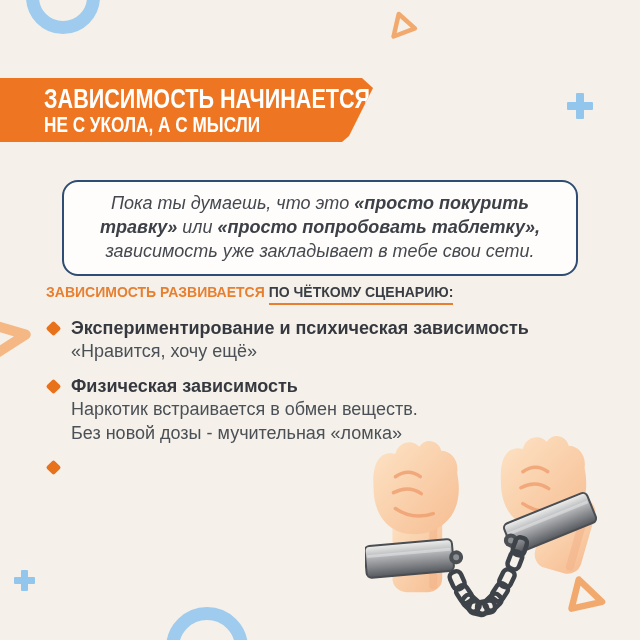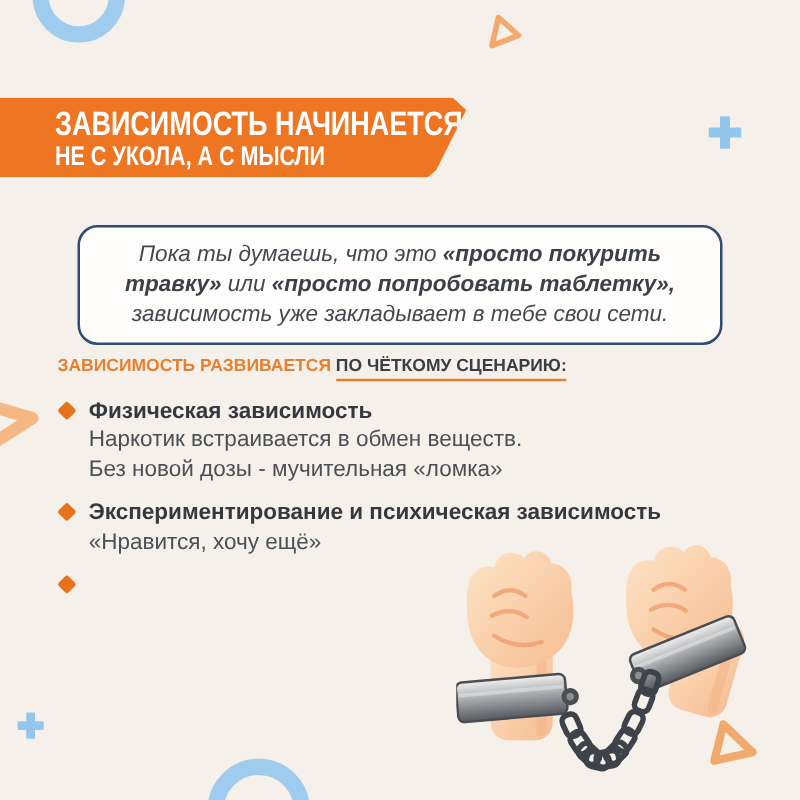--- a/index.html
+++ b/index.html
@@ -96,31 +96,31 @@
 
   <div class="heading">
     <span class="hl">ЗАВИСИМОСТЬ РАЗВИВАЕТСЯ </span><span class="rest">ПО ЧЁТКОМУ СЦЕНАРИЮ:</span>
   </div>
 
   <div class="stages">
 
     <div class="stage">
       <span class="diamond"></span>
       <div class="stage-body">
+        <div class="stage-title">Экспериментирование и психическая зависимость</div>
+        <div class="stage-line">«Нравится, хочу ещё»</div>
+      </div>
+    </div>
+
+    <div class="stage">
+      <span class="diamond"></span>
+      <div class="stage-body">
         <div class="stage-title">Физическая зависимость</div>
         <div class="stage-line">Наркотик встраивается в обмен веществ.</div>
         <div class="stage-line">Без новой дозы - мучительная «ломка»</div>
-      </div>
-    </div>
-
-    <div class="stage">
-      <span class="diamond"></span>
-      <div class="stage-body">
-        <div class="stage-title">Экспериментирование и психическая зависимость</div>
-        <div class="stage-line">«Нравится, хочу ещё»</div>
       </div>
     </div>
 
     <div class="stage">
       <span class="diamond"></span>
       <div class="stage-body stage-narrow">
       </div>
     </div>
 
   </div>

